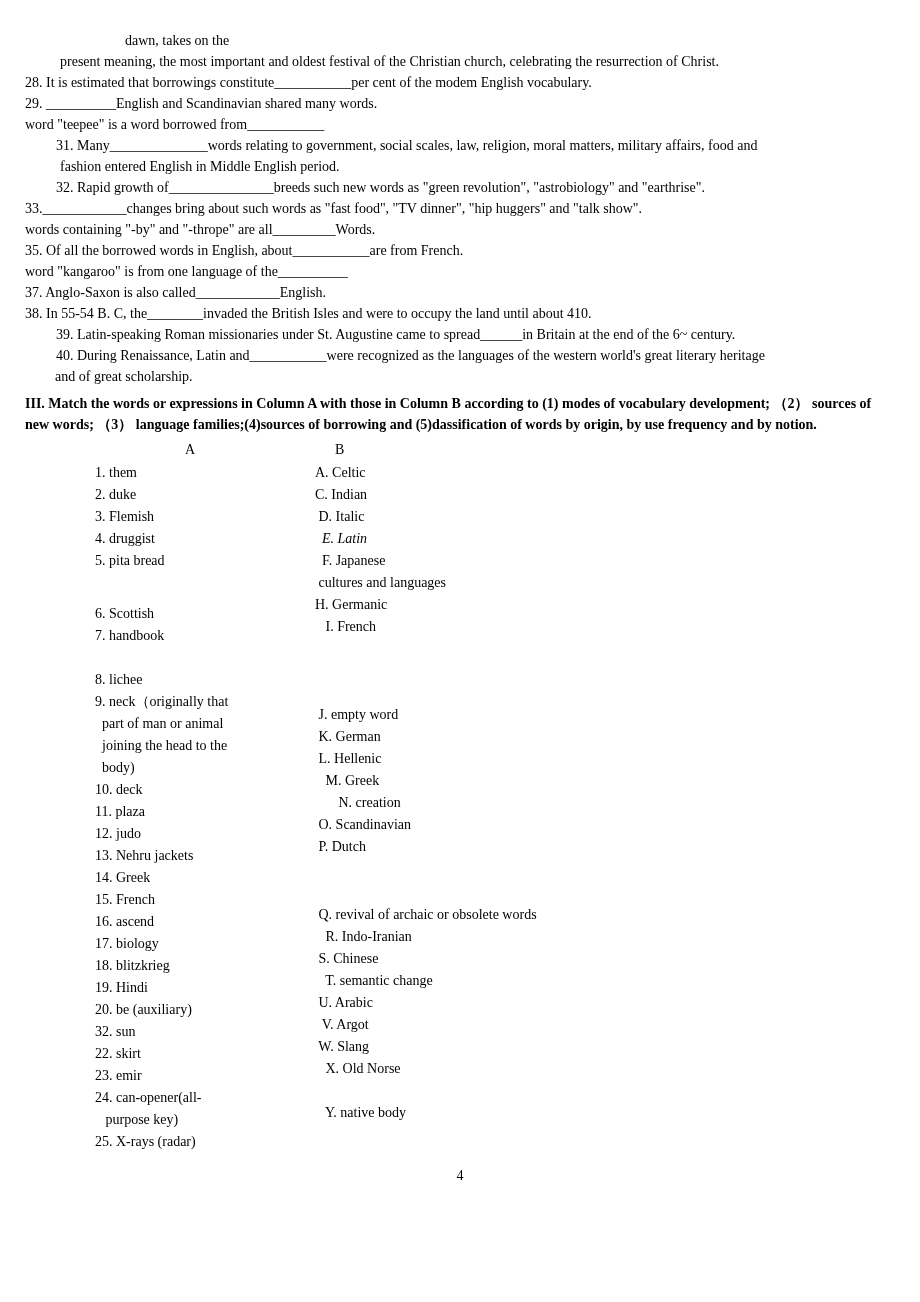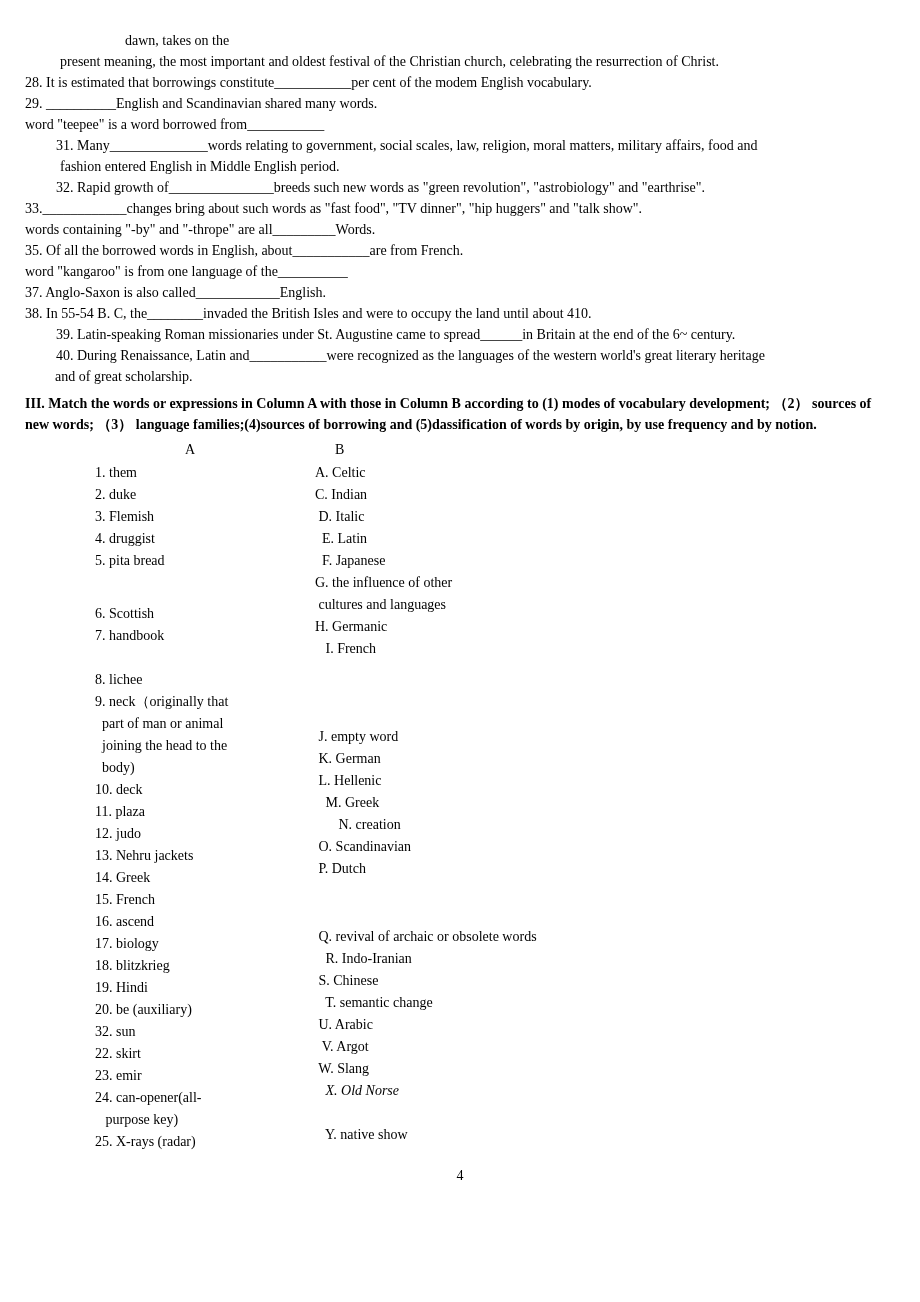--- a/index.html
+++ b/index.html
@@ -84,43 +84,42 @@
         <div class="match-row" style="white-space: pre;">   purpose key)</div>
         <div class="match-row" style="white-space: pre;">25. X-rays (radar)</div>
       </div>
   </div>
   <div class="col-b">
     <div class="col-header-b">B</div>
     <div id="colB-container">
         <div class="match-row" style="white-space: pre;">A. Celtic</div>
         <div class="match-row" style="white-space: pre;">C. Indian</div>
         <div class="match-row" style="white-space: pre;"> D. Italic</div>
-        <div class="match-row" style="white-space: pre;">  E. Latin</div>
+        <div class="match-row" style="white-space: pre; font-style: italic;">  E. Latin</div>
         <div class="match-row" style="white-space: pre;">  F. Japanese</div>
-        <div class="match-row" style="white-space: pre;">G. the influence of other</div>
         <div class="match-row" style="white-space: pre;"> cultures and languages</div>
         <div class="match-row" style="white-space: pre;">H. Germanic</div>
         <div class="match-row" style="white-space: pre;">   I. French</div>
         <div class="match-row" style="white-space: pre;">&nbsp;</div>
         <div class="match-row" style="white-space: pre;">&nbsp;</div>
         <div class="match-row" style="white-space: pre;">&nbsp;</div>
         <div class="match-row" style="white-space: pre;"> J. empty word</div>
         <div class="match-row" style="white-space: pre;"> K. German</div>
         <div class="match-row" style="white-space: pre;"> L. Hellenic</div>
         <div class="match-row" style="white-space: pre;">   M. Greek</div>
         <div class="match-row" style="white-space: pre; margin-left: 20px;"> N. creation</div>
         <div class="match-row" style="white-space: pre;"> O. Scandinavian</div>
         <div class="match-row" style="white-space: pre;"> P. Dutch</div>
         <div class="match-row" style="white-space: pre; margin-top: 47px;"> Q. revival of archaic or obsolete words</div>
         <div class="match-row" style="white-space: pre;">   R. Indo-Iranian</div>
         <div class="match-row" style="white-space: pre;"> S. Chinese</div>
         <div class="match-row" style="white-space: pre;">   T. semantic change</div>
         <div class="match-row" style="white-space: pre;"> U. Arabic</div>
         <div class="match-row" style="white-space: pre;">  V. Argot</div>
         <div class="match-row" style="white-space: pre;"> W. Slang</div>
-        <div class="match-row" style="white-space: pre; font-style: italic;">   X. Old Norse</div>
+        <div class="match-row" style="white-space: pre;">   X. Old Norse</div>
         <div class="match-row" style="white-space: pre;">&nbsp;</div>
-        <div class="match-row" style="white-space: pre;">   Y. native show</div>
+        <div class="match-row" style="white-space: pre;">   Y. native body</div>
       </div>
   </div>
 </div>
 
 <div class="page-num">4</div>
 
 </body></html>

